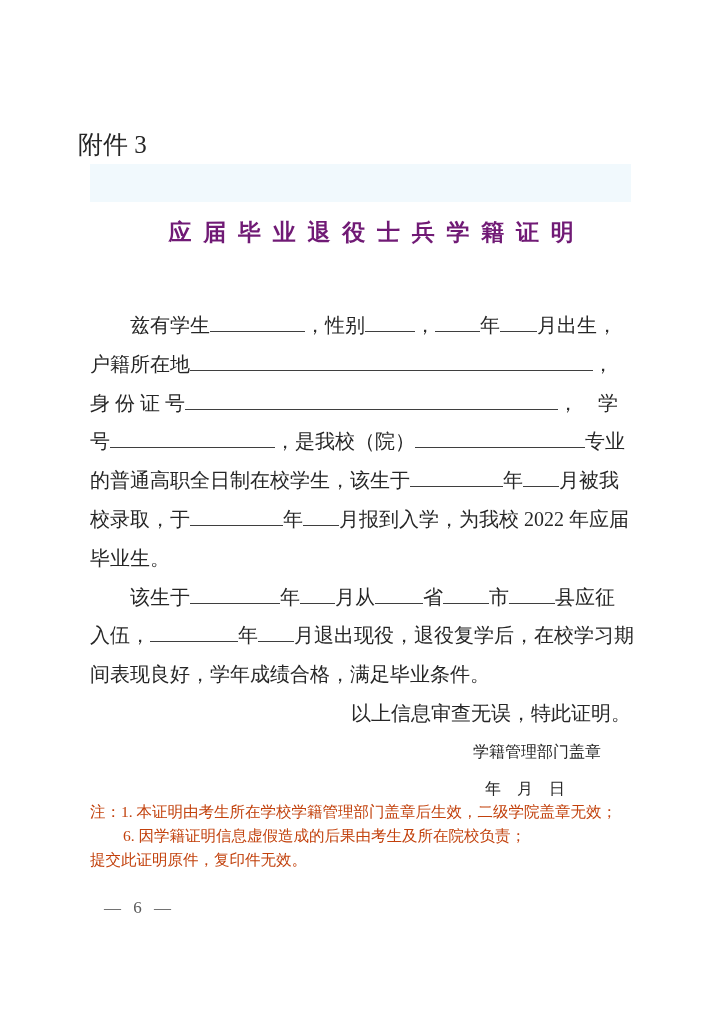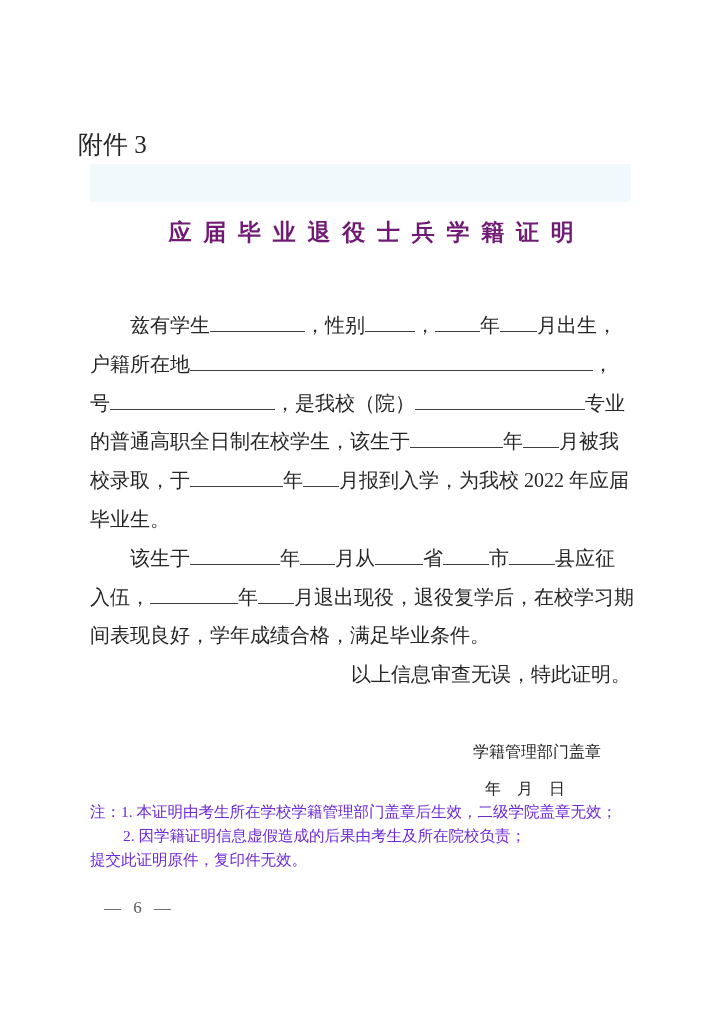--- a/index.html
+++ b/index.html
@@ -40,21 +40,21 @@
     border-bottom:1px solid #3f3f3f;
   }
   .signature{
     position:absolute;left:90px;top:733px;width:541px;
     font-size:16px;text-align:right;
   }
   .sig-stamp{line-height:37px;padding-right:30px;}
   .sig-date{line-height:37px;padding-right:66px;text-align:right;}
   .notes{
     position:absolute;left:90px;top:800px;width:545px;
-    font-size:15.5px;color:#6d28d9;
+    font-size:15.5px;color:#c2410c;
   }
   .note-line{
     line-height:24px;
     white-space:nowrap;
   }
   .page-number{
     position:absolute;left:104px;top:898px;
     font-size:17px;color:#5a5a5a;letter-spacing:4px;
   }
 </style>
@@ -65,36 +65,37 @@
 
   <div class="attachment">附件 3</div>
 
   <div class="band" style="background: rgb(241, 249, 253);"></div>
 
   <h1 class="title">应 届 毕 业 退 役 士 兵 学 籍 证 明</h1>
 
   <div class="body-text">
       <div class="line" style="padding-left: 40px;">兹有学生<span class="blank" style="width: 95px; border-bottom-color: rgb(63, 63, 63);"></span>，性别<span class="blank" style="width: 50px; border-bottom-color: rgb(63, 63, 63);"></span>，<span class="blank" style="width: 45px; border-bottom-color: rgb(63, 63, 63);"></span>年<span class="blank" style="width: 37px; border-bottom-color: rgb(63, 63, 63);"></span>月出生，</div>
       <div class="line">户籍所在地<span class="blank" style="width: 403px; border-bottom-color: rgb(63, 63, 63);"></span>，</div>
+      <div class="line">身 份 证 号<span class="blank" style="width: 373px; border-bottom-color: rgb(63, 63, 63);"></span>，　学</div>
       <div class="line">号<span class="blank" style="width: 165px; border-bottom-color: rgb(63, 63, 63);"></span>，是我校（院）<span class="blank" style="width: 170px; border-bottom-color: rgb(63, 63, 63);"></span>专业</div>
       <div class="line">的普通高职全日制在校学生，该生于<span class="blank" style="width: 93px; border-bottom-color: rgb(63, 63, 63);"></span>年<span class="blank" style="width: 36px; border-bottom-color: rgb(63, 63, 63);"></span>月被我</div>
       <div class="line">校录取，于<span class="blank" style="width: 93px; border-bottom-color: rgb(63, 63, 63);"></span>年<span class="blank" style="width: 36px; border-bottom-color: rgb(63, 63, 63);"></span>月报到入学，为我校 2022 年应届</div>
       <div class="line">毕业生。</div>
       <div class="line" style="padding-left: 40px;">该生于<span class="blank" style="width: 90px; border-bottom-color: rgb(63, 63, 63);"></span>年<span class="blank" style="width: 35px; border-bottom-color: rgb(63, 63, 63);"></span>月从<span class="blank" style="width: 48px; border-bottom-color: rgb(63, 63, 63);"></span>省<span class="blank" style="width: 46px; border-bottom-color: rgb(63, 63, 63);"></span>市<span class="blank" style="width: 46px; border-bottom-color: rgb(63, 63, 63);"></span>县应征</div>
       <div class="line">入伍，<span class="blank" style="width: 88px; border-bottom-color: rgb(63, 63, 63);"></span>年<span class="blank" style="width: 36px; border-bottom-color: rgb(63, 63, 63);"></span>月退出现役，退役复学后，在校学习期</div>
       <div class="line">间表现良好，学年成绩合格，满足毕业条件。</div>
       <div class="line" style="padding-left: 40px; text-align: right;">以上信息审查无误，特此证明。</div>
     </div>
 
   <div class="signature">
     <div class="sig-stamp">学籍管理部门盖章</div>
     <div class="sig-date">年　月　日</div>
   </div>
 
   <div class="notes">
       <div class="note-line">注：1. 本证明由考生所在学校学籍管理部门盖章后生效，二级学院盖章无效；</div>
-      <div class="note-line" style="padding-left: 33px;">2. 因学籍证明信息虚假造成的后果由考生及所在院校负责；</div>
+      <div class="note-line" style="padding-left: 33px;">6. 因学籍证明信息虚假造成的后果由考生及所在院校负责；</div>
       <div class="note-line">提交此证明原件，复印件无效。</div>
     </div>
 
   <div class="page-number">— 6 —</div>
 
 </div>
 
 </body></html>

